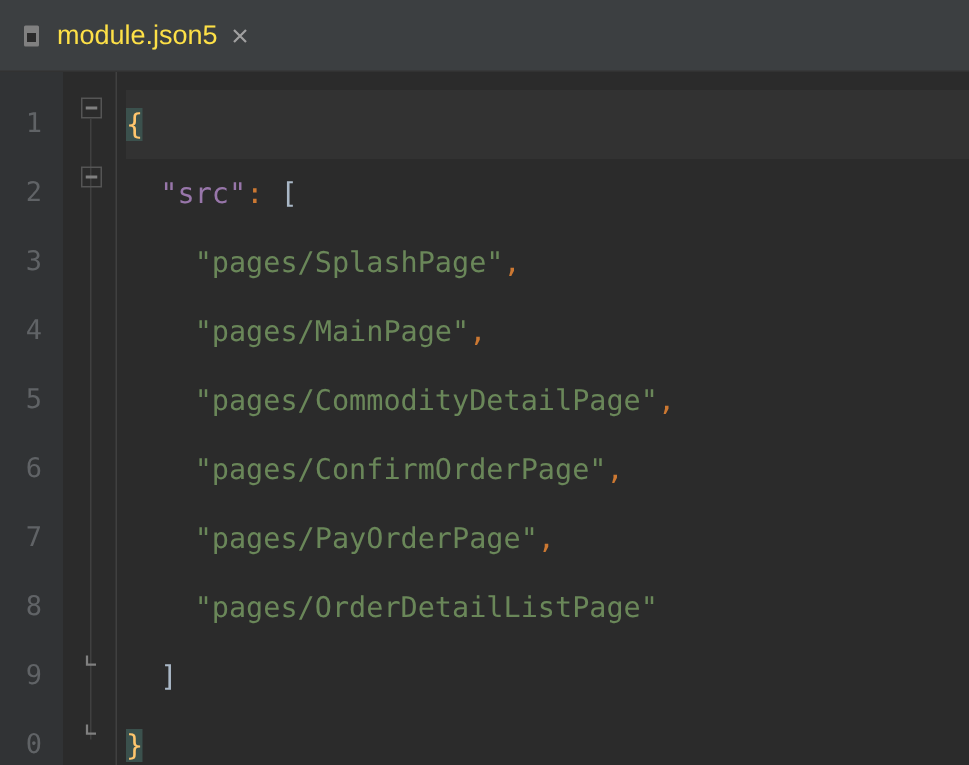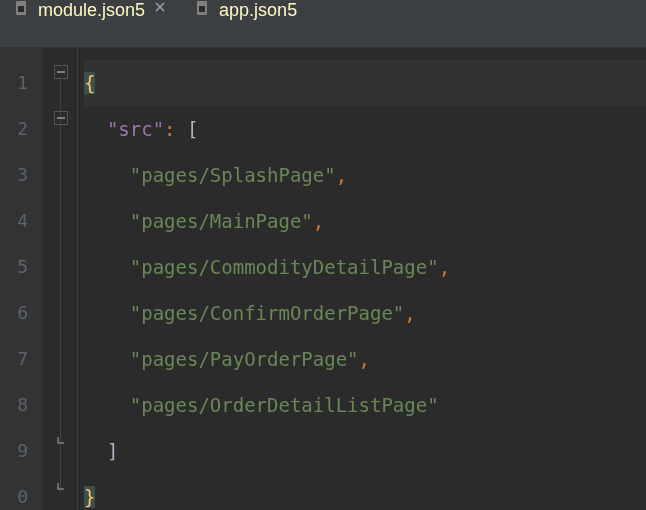--- a/index.html
+++ b/index.html
@@ -16,23 +16,24 @@
       overflow: hidden;
     }
     .tabs-bar {
       display: flex;
       background: #3c3f41;
       height: 48px;
       border-bottom: 1px solid #323232;
     }
     .tab {
       display: flex;
+      align-items: center;
       padding: 0 14px;
       gap: 8px;
-      color: #fef9c3;
+      color: #fde047;
       font-family: -apple-system, 'Segoe UI', sans-serif;
       font-size: 18px;
       cursor: pointer;
       position: relative;
     }
     .tab.active {
       background: #4e5254;
     }
     .tab.active::after {
       content: '';
@@ -134,29 +135,20 @@
           <rect x="4" y="6" width="6" height="6" fill="#2b2b2b"></rect>
         </svg>
     </span>
     <span>module.json5</span>
     <span class="close-icon">
       <svg width="10" height="10" viewBox="0 0 10 10">
           <path d="M1 1 L9 9 M9 1 L1 9" stroke="#a0a0a0" stroke-width="1.5"></path>
         </svg>
     </span>
   </div>
-  <div class="tab">
-    <span class="tab-icon">
-      <svg width="16" height="16" viewBox="0 0 16 16">
-          <rect x="2" y="1" width="10" height="14" fill="#808080" rx="1"></rect>
-          <rect x="4" y="6" width="6" height="6" fill="#2b2b2b"></rect>
-        </svg>
-    </span>
-    <span>app.json5</span>
-  </div>
 </div>
 
 <div class="editor-area">
   <div class="gutter">
     <div>1</div>
     <div>2</div>
     <div>3</div>
     <div>4</div>
     <div>5</div>
     <div>6</div>

